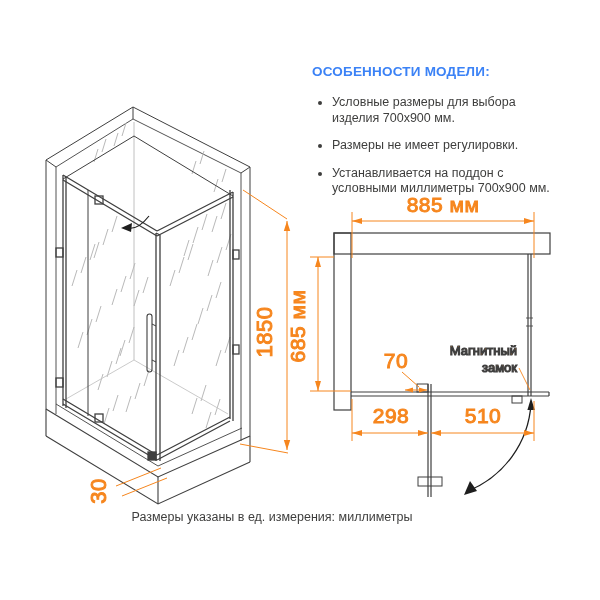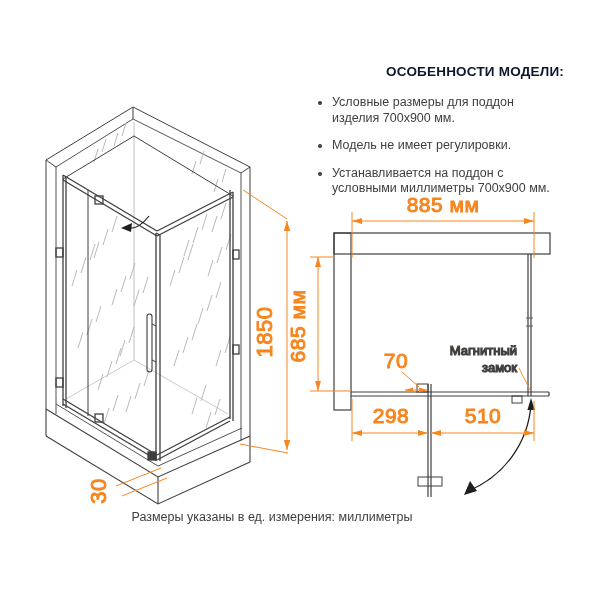--- a/index.html
+++ b/index.html
@@ -4,21 +4,21 @@
 <style>
   html,body{margin:0;padding:0;background:#ffffff;}
   #stage{position:relative;width:600px;height:600px;background:#ffffff;overflow:hidden;
          font-family:"Liberation Sans", sans-serif;}
   #lineart{position:absolute;left:0;top:0;}
   svg text{font-family:"Liberation Sans", sans-serif;}
   .dim-num{fill:#F6861E;font-size:21px;letter-spacing:0.5px;}
   .dim-big{fill:#F6861E;font-size:22px;letter-spacing:0.5px;}
   .lock-lbl{fill:#F6861E;font-size:13px;}
   .features{position:absolute;left:312px;top:64px;width:252px;color:#3E3E3D;}
-  .features-title{color:#0f172a;font-weight:bold;font-size:13.5px;text-align:right;
+  .features-title{color:#3b82f6;font-weight:bold;font-size:13.5px;text-align:left;
                   letter-spacing:0.2px;margin:0 0 16px 0;}
   .features-list{margin:0;padding:0 0 0 20px;list-style:disc;}
   .features-list li{font-size:12.5px;line-height:1.24;margin:0 0 12px 0;}
   .footer-note{position:absolute;left:0;top:510px;width:544px;text-align:center;
                color:#3E3E3D;font-size:12.5px;}
 </style>
 </head>
 <body>
 
 <div id="stage">
@@ -179,21 +179,21 @@
         <text class="lock-lbl" text-anchor="end" x="517" y="355">Магнитный</text>
         <text class="lock-lbl" text-anchor="end" x="517" y="372">замок</text>
         <path d="M519,368 L530,390" stroke="#F6861E" stroke-width="0.9"></path>
       </g>
     </g>
   </svg>
 
   <div class="features">
     <h3 class="features-title">ОСОБЕННОСТИ МОДЕЛИ:</h3>
     <ul class="features-list">
-      <li>Условные размеры для поддон изделия 700x900 мм.</li>
-      <li>Модель не имеет регулировки.</li>
+      <li>Условные размеры для выбора изделия 700x900 мм.</li>
+      <li>Размеры не имеет регулировки.</li>
       <li>Устанавливается на поддон с условными миллиметры 700x900 мм.</li>
     </ul>
   </div>
 
   <div class="footer-note">Размеры указаны в ед. измерения: миллиметры</div>
 
 </div>
 
 </body></html>

